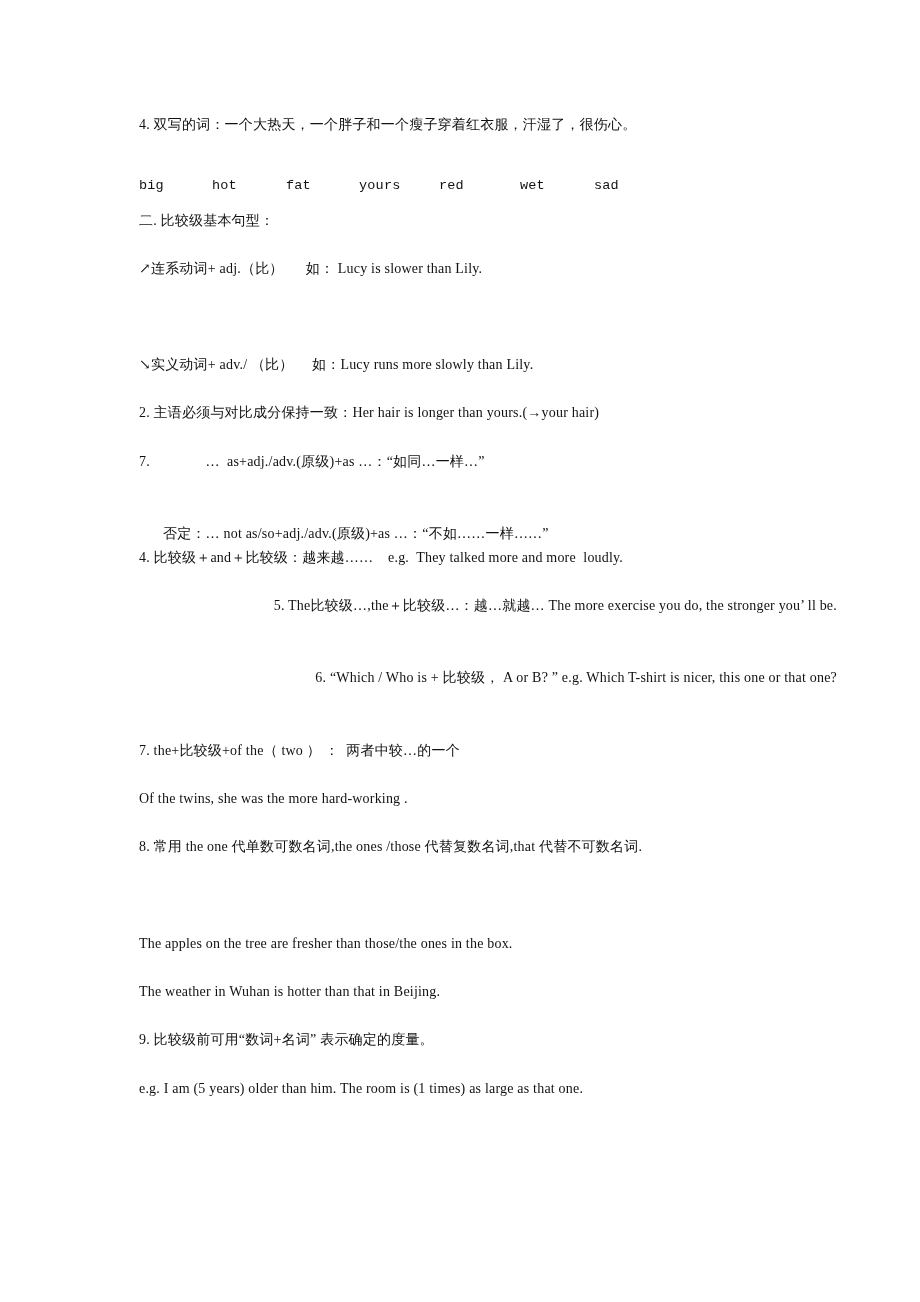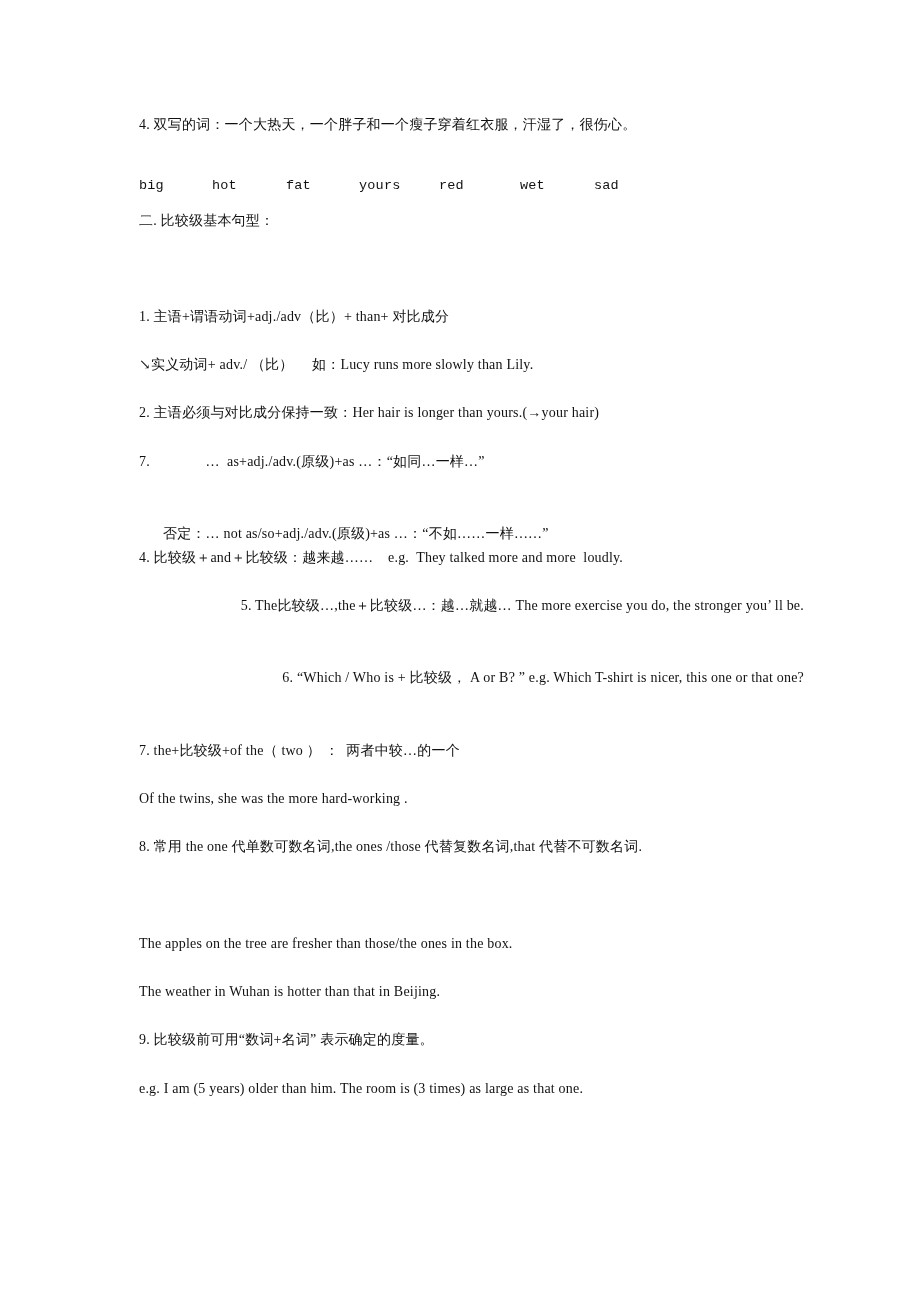--- a/index.html
+++ b/index.html
@@ -2,47 +2,47 @@
 <html><head>
 <meta charset="utf-8">
 <style>
   html, body { margin: 0; padding: 0; background: #ffffff; }
   body { width: 920px; height: 1302px; position: relative; overflow: hidden;
          font-family: "Liberation Serif", "DejaVu Serif", serif; color: #111; }
   .page { position: absolute; left: 0; top: 0; width: 920px; height: 1302px; text-align: right; }
   .line { position: absolute; left: 139px; font-size: 14px; line-height: 24px; white-space: pre; letter-spacing: 0.2px; }
   .mono { font-family: "Liberation Mono", "DejaVu Sans Mono", monospace; font-size: 13.5px; }
   .word { position: absolute; top: 0; margin-top: 13px; }
-  .wrap { white-space: normal; width: 665px; }
+  .wrap { white-space: normal; width: 665px; margin-left: 33px; }
 </style>
 </head>
 <body>
 
 <div class="page">
   <div class="line" style="top:113px">4. 双写的词：一个大热天，一个胖子和一个瘦子穿着红衣服，汗湿了，很伤心。</div>
 
   <div class="line mono" style="top:161px; left:0; width:920px; height:24px;">
     <span class="word" style="left:139px">big</span>
     <span class="word" style="left:212px">hot</span>
     <span class="word" style="left:286px">fat</span>
     <span class="word" style="left:359px">yours</span>
     <span class="word" style="left:439px">red</span>
     <span class="word" style="left:520px">wet</span>
     <span class="word" style="left:594px">sad</span>
   </div>
 
   <div class="line" style="top:209px">二. 比较级基本句型：</div>
-  <div class="line" style="top:305px">1. 主语+谓语动词+adj./adv（比）+ than+ 对比成分</div>
+  <div class="line" style="top:257px">↗连系动词+ adj.（比）      如： Lucy is slower than Lily.</div>
   <div class="line" style="top:353px">↘实义动词+ adv./ （比）     如：Lucy runs more slowly than Lily.</div>
   <div class="line" style="top:401px">2. 主语必须与对比成分保持一致：Her hair is longer than yours.(→your hair)</div>
   <div class="line" style="top:450px">7.               …  as+adj./adv.(原级)+as …：“如同…一样…”</div>
   <div class="line" style="top:522px; left:163px">否定：… not as/so+adj./adv.(原级)+as …：“不如……一样……”</div>
   <div class="line" style="top:546px">4. 比较级＋and＋比较级：越来越……    e.g.  They talked more and more  loudly.</div>
   <div class="line wrap" style="top:594px">5. The比较级…,the＋比较级…：越…就越… The more exercise you do, the stronger you’ ll be.</div>
   <div class="line wrap" style="top:666px">6. “Which / Who is + 比较级， A or B? ”    e.g. Which T-shirt is nicer, this one or that one?</div>
   <div class="line" style="top:739px">7. the+比较级+of the（ two ） ：  两者中较…的一个</div>
   <div class="line" style="top:787px">Of the twins, she was the more hard-working .</div>
   <div class="line" style="top:835px">8. 常用 the one 代单数可数名词,the ones /those 代替复数名词,that 代替不可数名词.</div>
   <div class="line" style="top:932px">The apples on the tree are fresher than those/the ones in the box.</div>
   <div class="line" style="top:980px">The weather in Wuhan is hotter than that in Beijing.</div>
   <div class="line" style="top:1028px">9. 比较级前可用“数词+名词” 表示确定的度量。</div>
-  <div class="line" style="top:1077px">e.g. I am (5 years) older than him. The room is (3 times) as large as that one.</div>
+  <div class="line" style="top:1077px">e.g. I am (5 years) older than him. The room is (1 times) as large as that one.</div>
 </div>
 
 </body></html>

